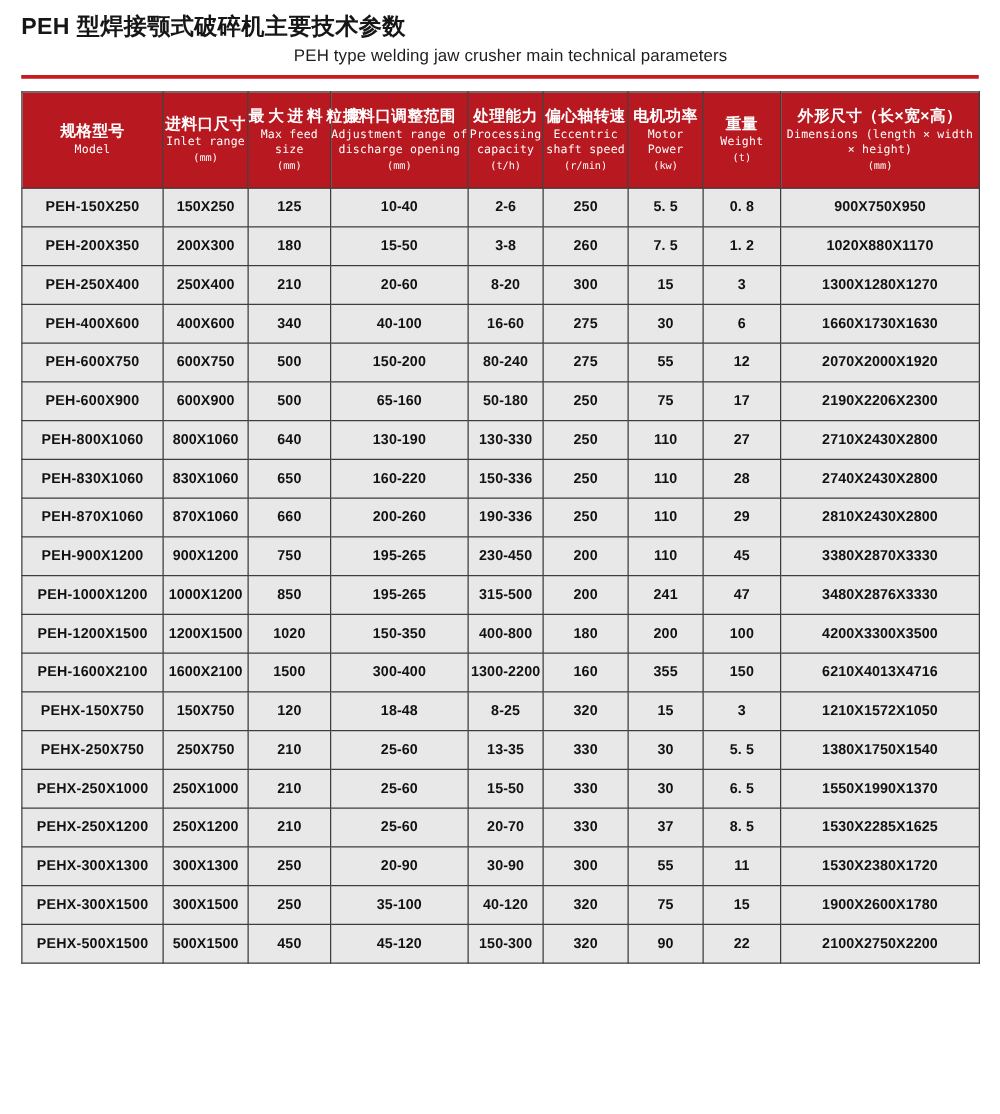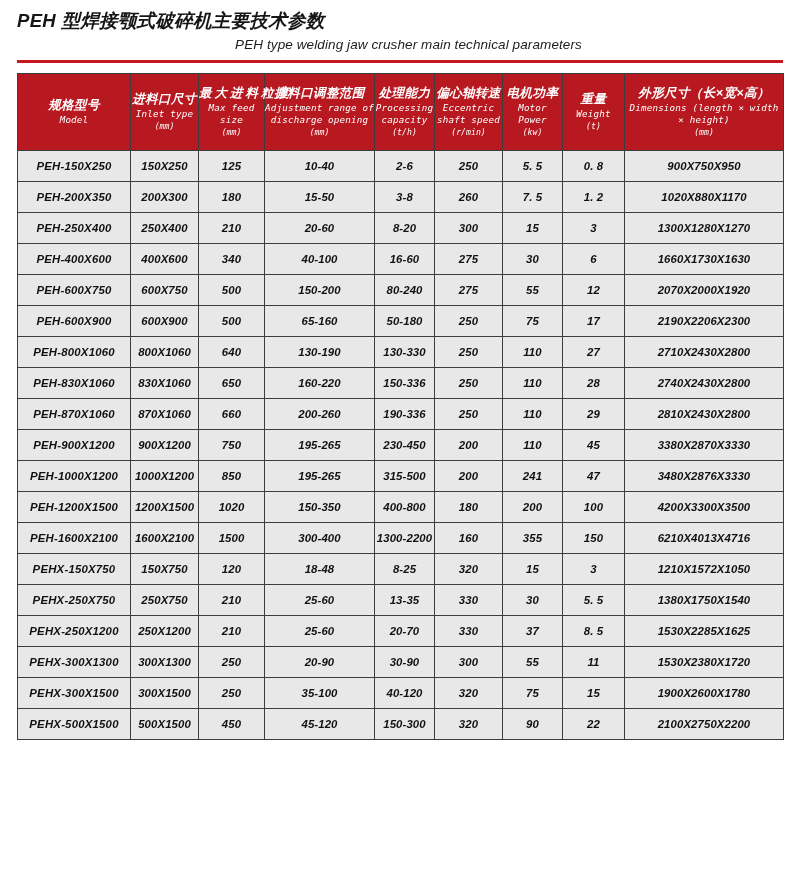--- a/index.html
+++ b/index.html
@@ -12,21 +12,20 @@
     height: 891px;
     font-family: "Liberation Sans", sans-serif;
     color: #1a1a1a;
     overflow: hidden;
   }
   .page {
     position: relative;
     width: 800px;
     height: 891px;
     box-sizing: border-box;
-    font-style: italic;
   }
   .title-block {
     padding: 9px 0 0 17px;
   }
   .title-cn {
     font-size: 18.5px;
     font-weight: bold;
     letter-spacing: 0.3px;
     color: #161616;
     line-height: 1.25;
@@ -144,21 +143,21 @@
           <col class="c8">
       </colgroup>
       <thead>
         <tr>
             <th>
               <span class="h-cn">规格型号</span>
               <span class="h-en">Model</span>
             </th>
             <th>
               <span class="h-cn">进料口尺寸</span>
-              <span class="h-en">Inlet type</span>
+              <span class="h-en">Inlet range</span>
               <span class="h-unit">(mm)</span>
             </th>
             <th>
               <span class="h-cn spaced">最大进料粒度</span>
               <span class="h-en">Max feed size</span>
               <span class="h-unit">(mm)</span>
             </th>
             <th>
               <span class="h-cn">排料口调整范围</span>
               <span class="h-en">Adjustment range of discharge opening</span>
@@ -351,20 +350,31 @@
             <td>250X750</td>
             <td>210</td>
             <td>25-60</td>
             <td>13-35</td>
             <td>330</td>
             <td>30</td>
             <td>5. 5</td>
             <td>1380X1750X1540</td>
           </tr>
           <tr>
+            <td class="c-model">PEHX-250X1000</td>
+            <td>250X1000</td>
+            <td>210</td>
+            <td>25-60</td>
+            <td>15-50</td>
+            <td>330</td>
+            <td>30</td>
+            <td>6. 5</td>
+            <td>1550X1990X1370</td>
+          </tr>
+          <tr>
             <td class="c-model">PEHX-250X1200</td>
             <td>250X1200</td>
             <td>210</td>
             <td>25-60</td>
             <td>20-70</td>
             <td>330</td>
             <td>37</td>
             <td>8. 5</td>
             <td>1530X2285X1625</td>
           </tr>

